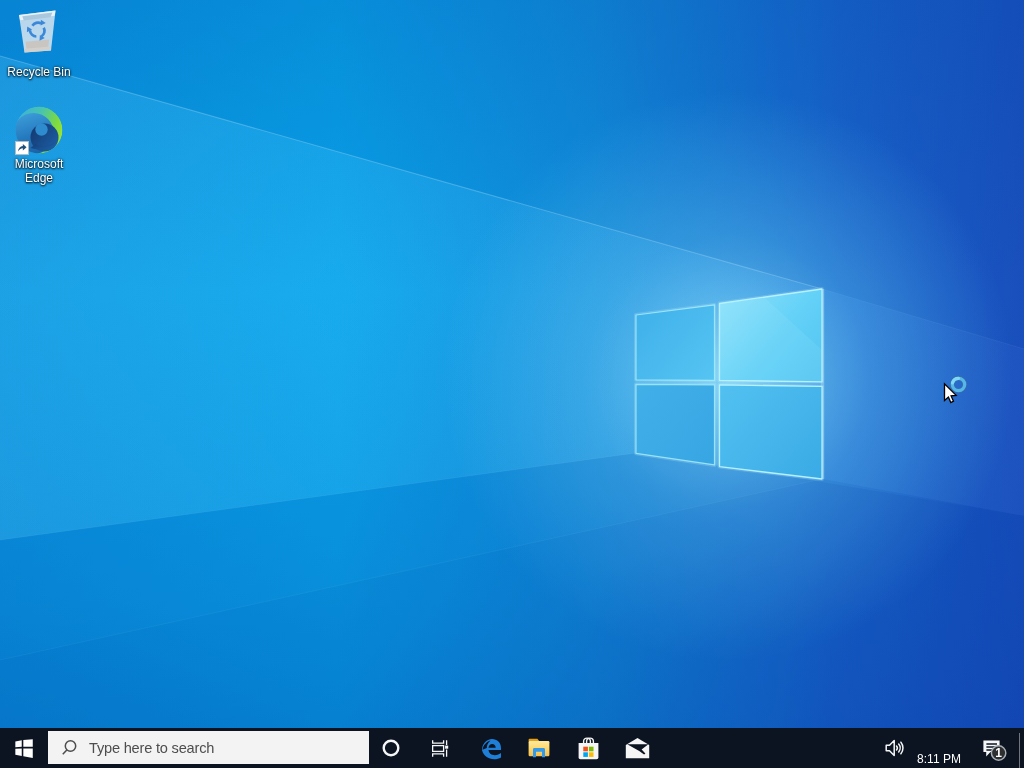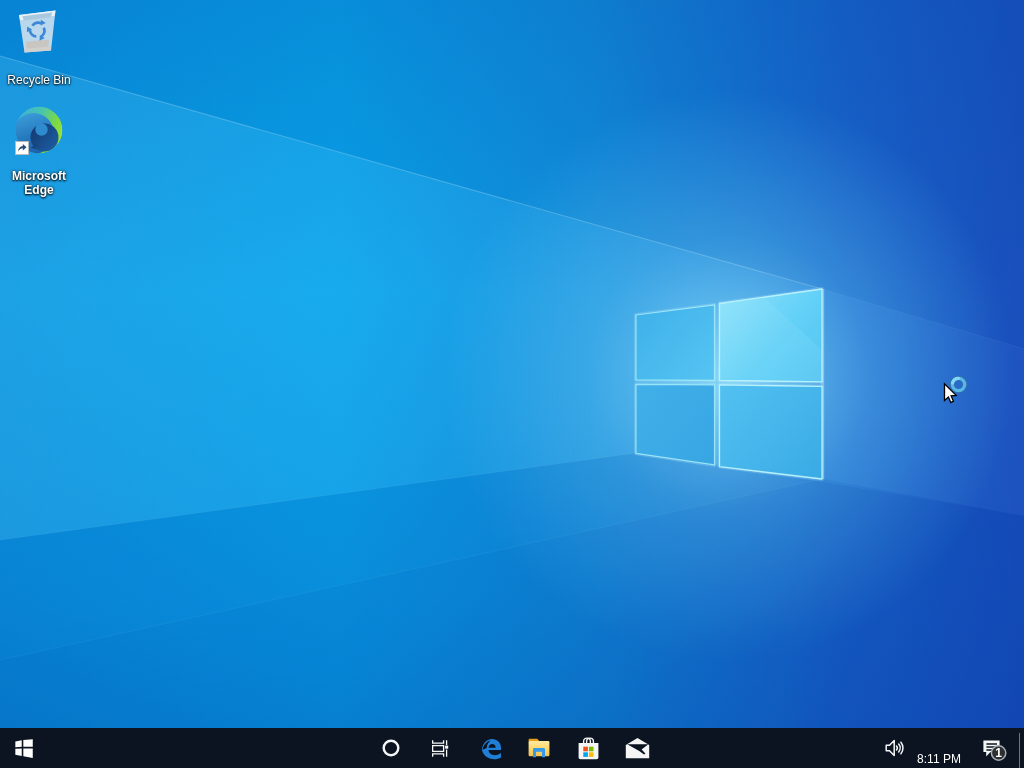--- a/index.html
+++ b/index.html
@@ -112,21 +112,21 @@
     <path d="M14.9,17.5 a6.6,6.6 0 0 1 8.2,-3.6" transform="rotate(8 20.5 21)"></path>
     <path d="M14.9,17.5 a6.6,6.6 0 0 1 8.2,-3.6" transform="rotate(128 20.5 21)"></path>
     <path d="M14.9,17.5 a6.6,6.6 0 0 1 8.2,-3.6" transform="rotate(248 20.5 21)"></path>
   </g>
   <g fill="#3b87d8">
     <path d="M22.4,10.3 l5.3,2.5 -4.8,3.3 z" transform="rotate(8 20.5 21)"></path>
     <path d="M22.4,10.3 l5.3,2.5 -4.8,3.3 z" transform="rotate(128 20.5 21)"></path>
     <path d="M22.4,10.3 l5.3,2.5 -4.8,3.3 z" transform="rotate(248 20.5 21)"></path>
   </g>
 </svg>
-<div style="margin-top:18px;">Recycle Bin</div>
+<div style="margin-top:10px;">Recycle Bin</div>
 </div>
 
 <div class="icon" style="left:0px;top:106px;width:78px;">
 <svg width="48" height="48" viewBox="0 0 48 48" style="display:block;margin:0 auto;">
   <defs>
     <linearGradient id="eg1" x1="0" y1="0.1" x2="1" y2="0.55">
       <stop offset="0" stop-color="#3caee0"></stop>
             <stop offset="0.45" stop-color="#46c4b0"></stop>
             <stop offset="0.8" stop-color="#7bd943"></stop>
             <stop offset="1" stop-color="#98e334"></stop>
@@ -149,39 +149,46 @@
     <circle cx="18.5" cy="27.5" r="20.5" fill="url(#eg2)"></circle>
     <circle cx="29.5" cy="31.5" r="14" fill="url(#eg3)"></circle>
     <path d="M15.5,42 a23.5,23.5 0 0 0 26,-7 c-6.5,5.5 -15,6.5 -21,3 z" fill="url(#eg3)"></path>
     <circle cx="26.5" cy="23.5" r="6.2" fill="#2e8cce"></circle>
   </g>
 </svg>
 <svg width="14" height="14" viewBox="0 0 15 15" style="position:absolute;left:15px;top:35px;">
   <rect x="0.5" y="0.5" width="14" height="14" fill="#fff" stroke="#b9b9b9"></rect>
   <path d="M3.2,11.3 C3.4,7.8 5.6,5.7 8.4,5.3 L8.4,3.1 L12.4,6.6 L8.4,10.1 L8.4,7.9 C6.2,8.1 4.4,9.4 3.2,11.3 Z" fill="#1f4e79"></path>
 </svg>
-<div style="margin-top:15px;font-weight:bold;">Microsoft<br>Edge</div>
+<div style="margin-top:3px;">Microsoft<br>Edge</div>
 </div>
 
 <svg width="40" height="36" viewBox="0 0 40 36" style="position:absolute;left:942px;top:374px;">
   <circle cx="16.5" cy="10.5" r="6.2" fill="none" stroke="#3d6f9e" stroke-width="4.6"></circle>
   <circle cx="16.5" cy="10.5" r="6.2" fill="none" stroke="#56b7ea" stroke-width="3.2"></circle>
   <path d="M16.5,4.3 a6.2,6.2 0 0 0 -6,4.6" fill="none" stroke="#7fd6f5" stroke-width="3.2" stroke-linecap="round"></path>
   <path d="M2.5,9.7 L2.5,26.5 L6.4,23 L8.8,28.5 L11.5,27.2 L9.1,21.9 L14.2,21.4 Z" fill="#fff" stroke="#000" stroke-width="1.3"></path>
 </svg>
 
 <div id="taskbar">
 
   <div class="tbicon" style="left:2px;">
     <svg width="18" height="19" viewBox="0 0 17.1 18.1" fill="#fff">
       <polygon points="0.3,2.5 6.4,1.2 6.4,7.4 0.3,7.8"></polygon>
       <polygon points="7.9,0.95 16.9,0.15 16.9,7.4 7.9,7.4"></polygon>
       <polygon points="0.3,9.2 6.4,9 6.4,16.1 0.3,15.0"></polygon>
       <polygon points="7.9,9 16.9,9 16.9,18.0 7.9,16.4"></polygon>
     </svg>
+  </div>
+  <div id="searchbox">
+    <svg width="17" height="17" viewBox="0 0 17 17" style="position:absolute;left:13px;top:8px;">
+      <circle cx="9.5" cy="7" r="5.2" fill="none" stroke="#4d4d4d" stroke-width="1.5"></circle>
+      <line x1="5.8" y1="11" x2="1.8" y2="15.2" stroke="#4d4d4d" stroke-width="1.5"></line>
+    </svg>
+    <div id="searchtext">Type here to search</div>
   </div>
 
   <div class="tbicon" style="left:369px;">
     <svg width="22" height="22" viewBox="0 0 22 22">
       <circle cx="11" cy="11" r="7.3" fill="none" stroke="#f5f6f7" stroke-width="2.4"></circle>
     </svg>
   </div>
 
   <div class="tbicon" style="left:418px;">
     <svg width="17" height="17" viewBox="0 0 17 17" stroke="#f5f6f7" stroke-width="1.3" fill="none">

